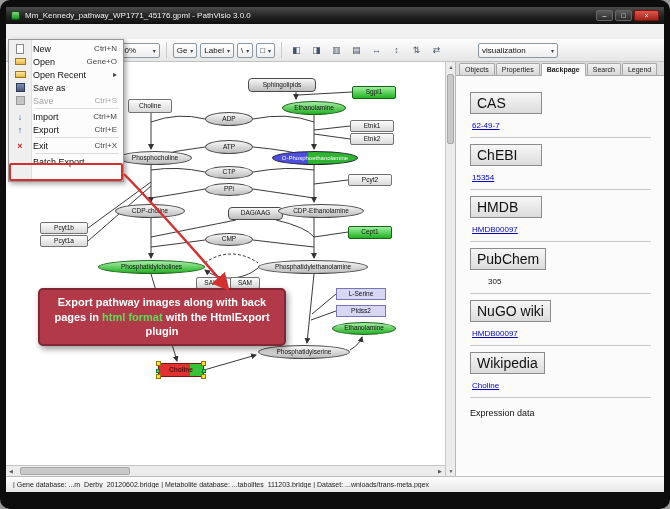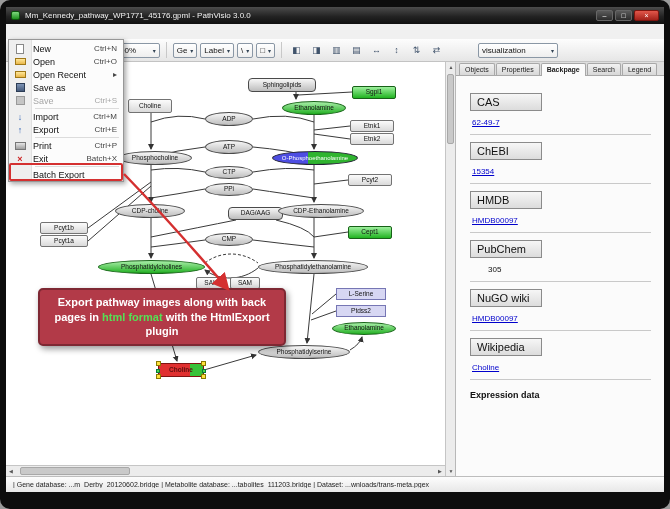--- a/index.html
+++ b/index.html
@@ -67,24 +67,24 @@
   .sidepanel{position:absolute;left:449px;top:55px;width:209px;height:414px;background:#e9e9e9;border-left:1px solid #b8b8b8;}
   .tabs{position:absolute;left:0;top:0;width:209px;height:14px;display:flex;align-items:flex-end;padding-left:3px;
         border-bottom:1px solid #a8a8a8;background:#dedede;}
   .tab{font-size:7px;color:#222;padding:2px 5px;border:1px solid #a8a8a8;border-bottom:none;border-radius:2px 2px 0 0;
        background:linear-gradient(#f2f2f2,#d7d7d7);margin-right:1px;}
   .tab.sel{background:#fbfbfb;font-weight:bold;position:relative;top:1px;padding-bottom:3px;}
   .bp-content{position:absolute;left:0;top:14px;width:209px;height:400px;background:#fbfbfb;padding:10px 14px;overflow:hidden;}
   .bp-title{font-size:10px;font-weight:bold;color:#2222bb;margin:4px 0 6px 0;}
   .bp-section{padding:6px 0 7px 0;border-bottom:1px solid #c9c9c9;}
   .bp-header{display:inline-block;min-width:72px;border:1px solid #8b8b8b;background:linear-gradient(#f6f6f6,#dcdcdc);
-             font-size:11px;color:#111;padding:2px 6px;}
+             font-size:14px;color:#111;padding:2px 6px;}
   .bp-link{display:block;font-size:8px;color:#0000cc;text-decoration:underline;margin:7px 0 0 2px;}
   .bp-link.plain{color:#111;text-decoration:none;padding-left:16px;}
-  .bp-expr{font-size:9px;font-weight:bold;color:#111;margin-top:10px;}
+  .bp-expr{font-size:9px;font-weight:normal;color:#111;margin-top:10px;}
 
   
   .statusbar{position:absolute;left:0;top:469px;width:658px;height:16px;background:linear-gradient(#fdfdfd,#e7e7e7);
              border-top:1px solid #bdbdbd;display:flex;align-items:center;padding:0 7px;}
   .status-text{font-size:7px;color:#222;white-space:nowrap;overflow:hidden;}
 
   
   .filemenu{position:absolute;left:2px;top:32px;width:116px;height:143px;background:#fcfcfc;border:1px solid #979797;
             box-shadow:2px 2px 5px rgba(0,0,0,.35);z-index:40;padding:2px 0;}
   .filemenu:before{content:"";position:absolute;left:0;top:0;width:22px;height:100%;background:#efefef;border-right:1px solid #e0e0e0;}
@@ -320,21 +320,21 @@
             <i class="mi-page"></i>
           </span>
         <span class="fm-label">New</span>
         <span class="fm-short">Ctrl+N</span>
       </div>
       <div class="fm-item">
         <span class="fm-icon">
             <i class="mi-folder"></i>
           </span>
         <span class="fm-label">Open</span>
-        <span class="fm-short">Ctrl+O</span>
+        <span class="fm-short">Gene+O</span>
       </div>
       <div class="fm-item">
         <span class="fm-icon">
             <i class="mi-folder"></i>
           </span>
         <span class="fm-label">Open Recent</span>
         <span class="fm-short">▸</span>
       </div>
       <div class="fm-item">
         <span class="fm-icon">
@@ -361,31 +361,24 @@
       <div class="fm-item">
         <span class="fm-icon">
             <i class="mi-arrow">↑</i>
           </span>
         <span class="fm-label">Export</span>
         <span class="fm-short">Ctrl+E</span>
       </div>
       <div class="fm-sep"></div>
       <div class="fm-item">
         <span class="fm-icon">
-            <i class="mi-print"></i>
-          </span>
-        <span class="fm-label">Print</span>
-        <span class="fm-short">Ctrl+P</span>
-      </div>
-      <div class="fm-item">
-        <span class="fm-icon">
             <i class="mi-exit">×</i>
           </span>
         <span class="fm-label">Exit</span>
-        <span class="fm-short">Batch+X</span>
+        <span class="fm-short">Ctrl+X</span>
       </div>
       <div class="fm-sep"></div>
       <div class="fm-item">
         <span class="fm-icon"></span>
         <span class="fm-label">Batch Export</span>
         <span class="fm-short"></span>
       </div>
     </div>
 
     <div class="redbox"></div>

